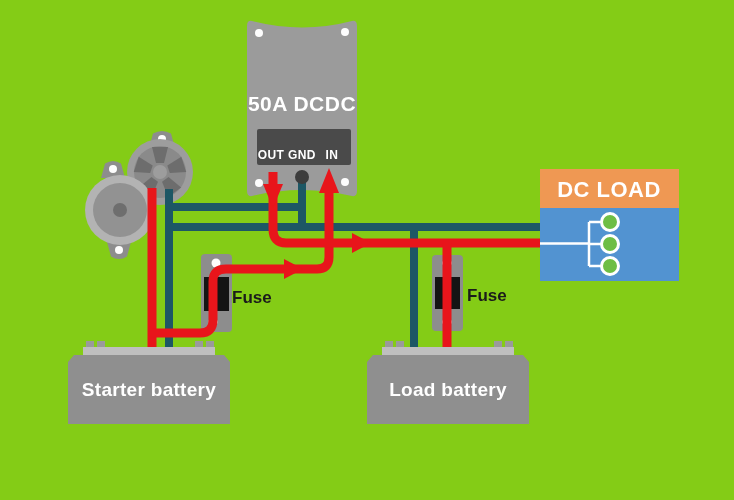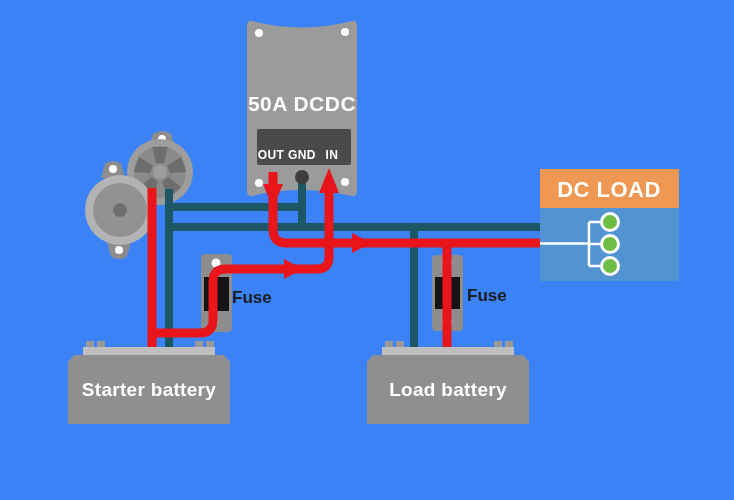--- a/index.html
+++ b/index.html
@@ -1,16 +1,16 @@
 <!DOCTYPE html>
 <html><head>
 <meta charset="utf-8">
 <style>
   html,body{margin:0;padding:0;background:#ffffff;}
-  .stage{position:relative;width:734px;height:500px;background:#3b82f6;overflow:hidden;}
+  .stage{position:relative;width:734px;height:500px;background:#84cc16;overflow:hidden;}
   svg{position:absolute;inset:0;display:block;}
   text{font-family:"Liberation Sans","DejaVu Sans",sans-serif;font-weight:bold;}
   .t-dcdc-title{font-size:21px;fill:#ffffff;letter-spacing:.5px;}
   .t-terminal{font-size:12px;fill:#ffffff;letter-spacing:.4px;}
   .t-dcload{font-size:22px;fill:#ffffff;letter-spacing:.5px;}
   .t-battery{font-size:19px;fill:#ffffff;letter-spacing:.3px;}
   .t-fuse{font-size:17px;fill:#1b1b1b;}
   .wire-neg{stroke:#1d5765;stroke-width:8;fill:none;}
   .wire-pos{stroke:#e8151b;stroke-width:9;fill:none;}
   .arrow{fill:#e8151b;stroke:none;}

